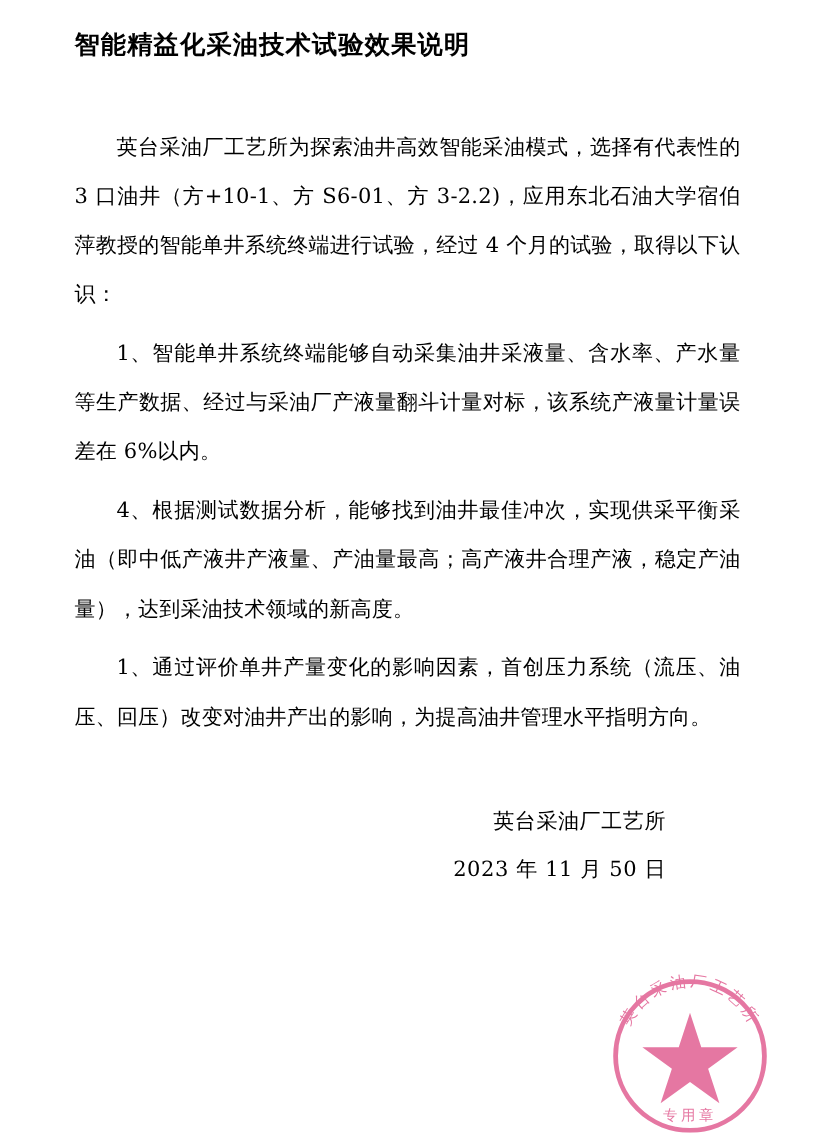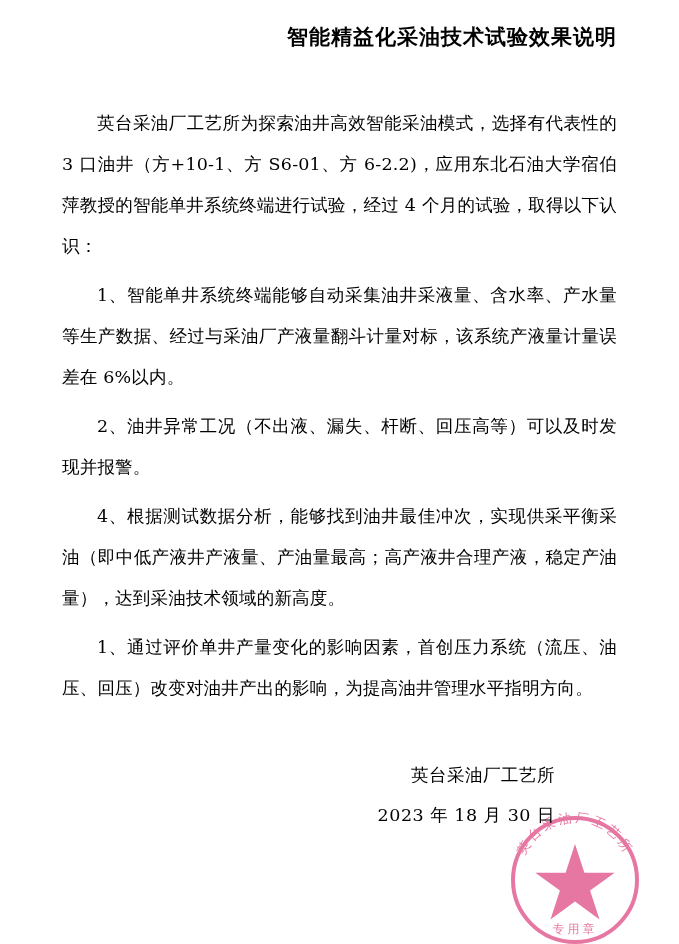--- a/index.html
+++ b/index.html
@@ -16,21 +16,21 @@
     overflow: hidden;
   }
   .page {
     position: relative;
     width: 679px;
     height: 944px;
     box-sizing: border-box;
     padding: 0 62px;
   }
   .doc-title {
-    text-align: right;
+    text-align: left;
     font-size: 21px;
     font-weight: bold;
     letter-spacing: 1px;
     margin-top: 22px;
     margin-bottom: 0;
     line-height: 1.4;
     font-family: "DejaVu Serif", "Liberation Serif", serif;
   }
   .body-block {
     margin-top: 52px;
@@ -73,30 +73,29 @@
   }
 </style>
 </head>
 <body>
 
 <div class="page">
 
   <h1 class="doc-title">智能精益化采油技术试验效果说明</h1>
 
   <div class="body-block">
-    <p class="para">英台采油厂工艺所为探索油井高效智能采油模式，选择有代表性的 3 口油井（方+10-1、方 S6-01、方 6-2.2)，应用东北石油大学宿伯萍教授的智能单井系统终端进行试验，经过 4 个月的试验，取得以下认识：</p>
+    <p class="para">英台采油厂工艺所为探索油井高效智能采油模式，选择有代表性的 3 口油井（方+10-1、方 S6-01、方 3-2.2)，应用东北石油大学宿伯萍教授的智能单井系统终端进行试验，经过 4 个月的试验，取得以下认识：</p>
     <p class="para">1、智能单井系统终端能够自动采集油井采液量、含水率、产水量等生产数据、经过与采油厂产液量翻斗计量对标，该系统产液量计量误差在 6%以内。</p>
-    <p class="para">2、油井异常工况（不出液、漏失、杆断、回压高等）可以及时发现并报警。</p>
     <p class="para">4、根据测试数据分析，能够找到油井最佳冲次，实现供采平衡采油（即中低产液井产液量、产油量最高；高产液井合理产液，稳定产油量），达到采油技术领域的新高度。</p>
     <p class="para">1、通过评价单井产量变化的影响因素，首创压力系统（流压、油压、回压）改变对油井产出的影响，为提高油井管理水平指明方向。</p>
   </div>
 
   <div class="signature">
     <div class="sig-line">英台采油厂工艺所</div>
-    <div class="sig-line">2023 年 18 月 30 日</div>
+    <div class="sig-line">2023 年 11 月 50 日</div>
   </div>
 
   <div class="seal">
     <svg width="160" height="160" viewBox="0 0 160 160" xmlns="http://www.w3.org/2000/svg">
       <defs>
         <path id="sealArc" d="M 80,80 m -58,0 a 58,58 0 1,1 116,0" fill="none"></path>
         <path id="sealArcTop" d="M 27,92 A 55,55 0 1 1 133,92" fill="none"></path>
       </defs>
       <circle cx="80" cy="80" r="62" fill="none" stroke="#e05a8e" stroke-width="4"></circle>
       <polygon points="80,44 89.4,72.8 119.7,72.8 95.1,90.6 104.5,119.4 80,101.6 55.5,119.4 64.9,90.6 40.3,72.8 70.6,72.8" fill="#e05a8e"></polygon>

